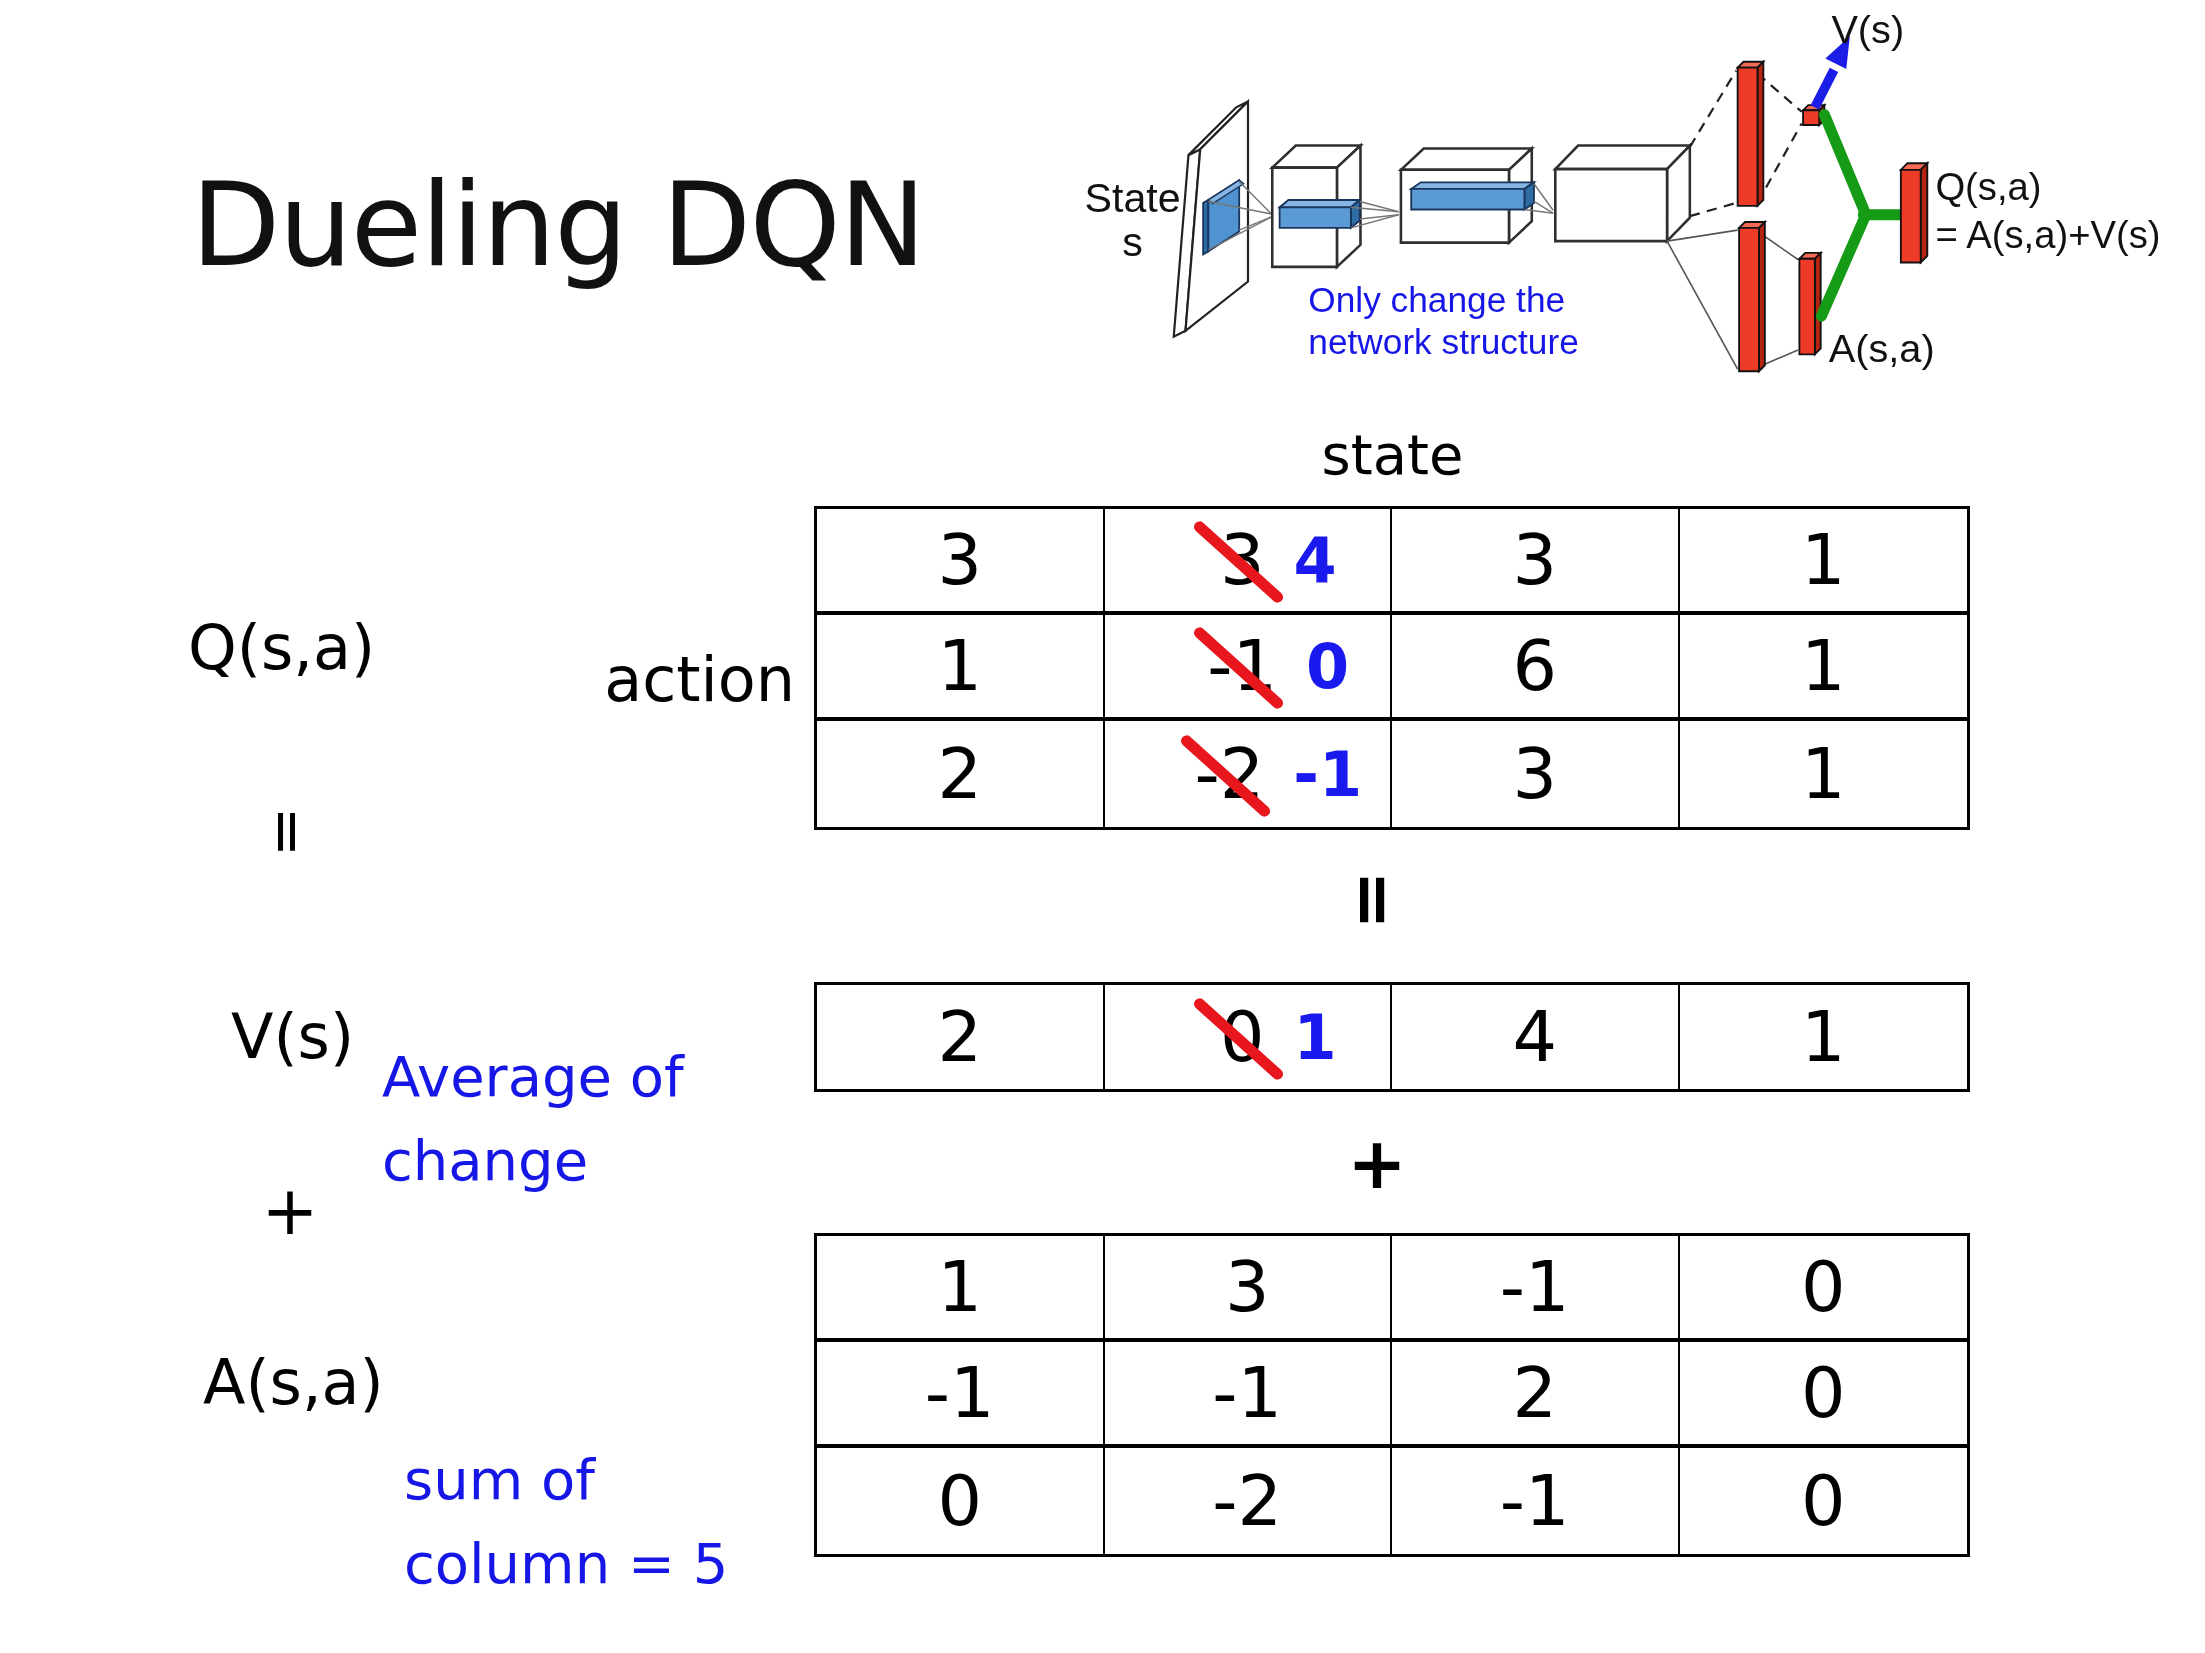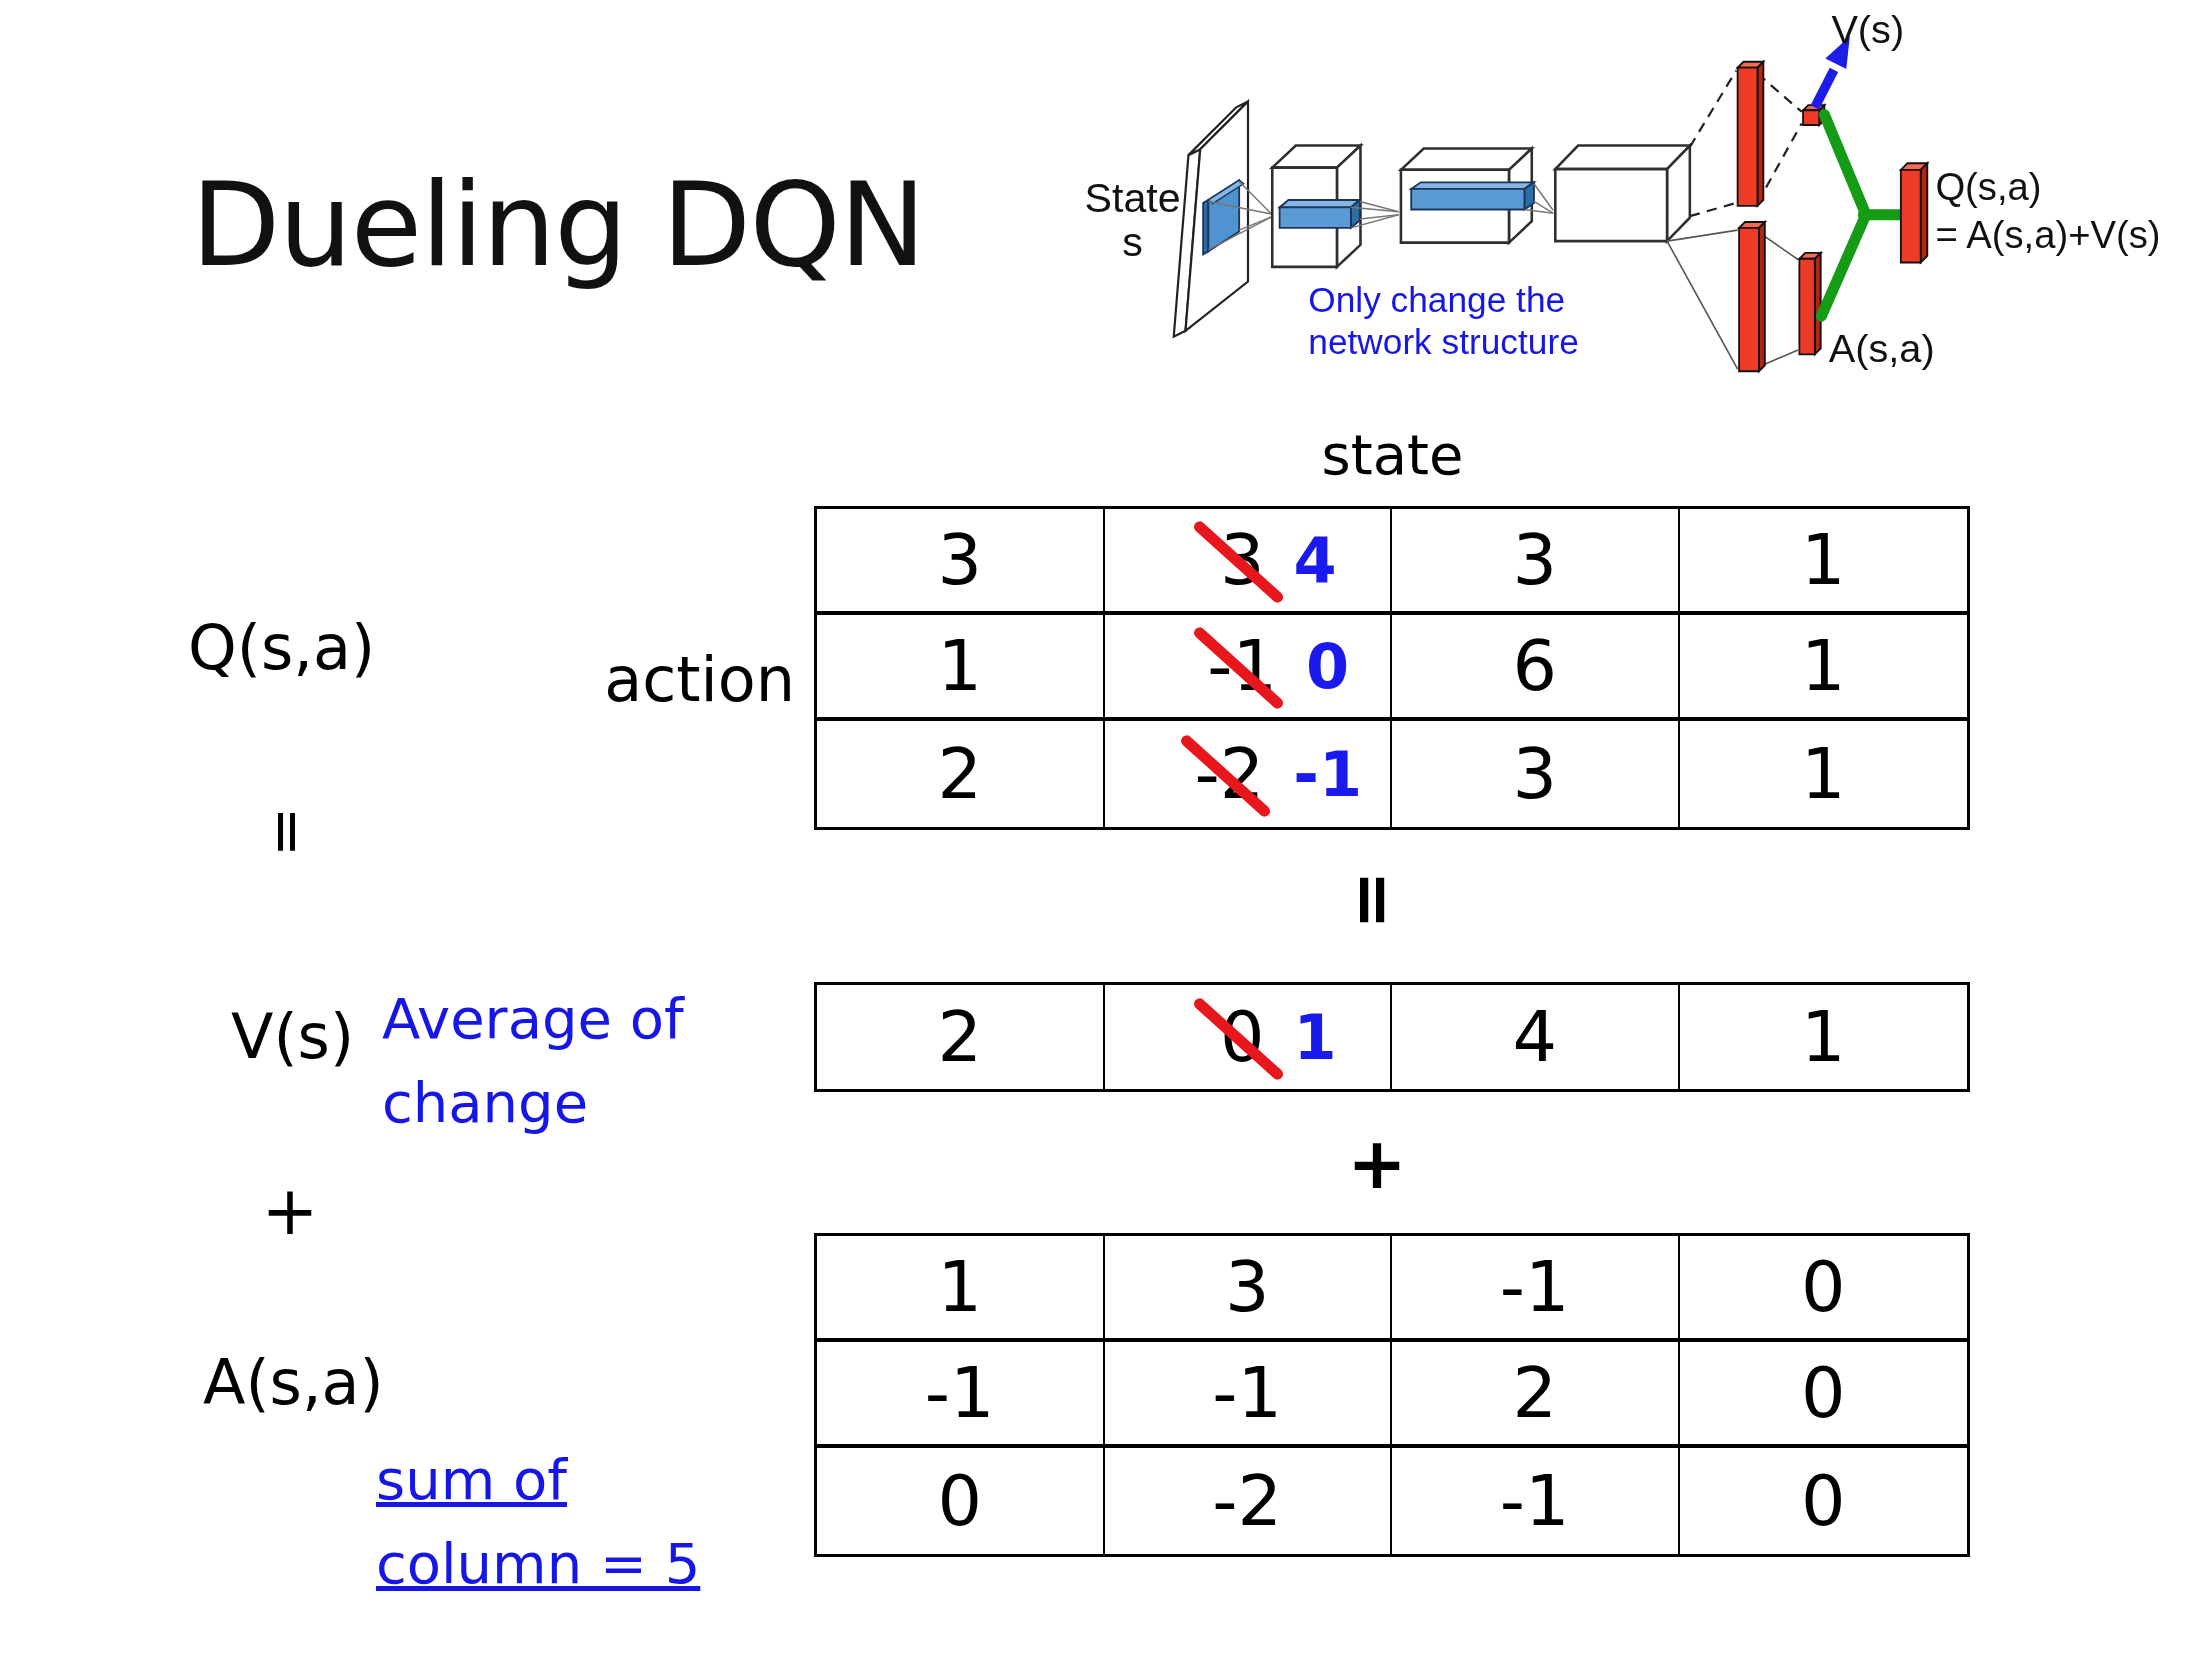--- a/index.html
+++ b/index.html
@@ -19,22 +19,22 @@
   #action-label{left:501px;top:647px;width:294px;text-align:right;}
   #state-header{left:1319px;top:426px;width:147px;text-align:center;font-size:56px;}
   #v-label{left:231px;top:1004px;}
   #a-label{left:203px;top:1350px;}
   .op{display:flex;align-items:center;justify-content:center;}
   #eq-left{left:252px;top:795px;width:74px;height:74px;font-size:60px;transform:rotate(90deg);}
   #eq-center{left:1331px;top:863px;width:88px;height:74px;font-size:71px;font-weight:700;transform:rotate(90deg);}
   #plus-left{left:253px;top:1173px;width:74px;height:74px;font-size:68px;}
   #plus-center{left:1333px;top:1126px;width:88px;height:74px;font-size:71px;font-weight:700;}
   .note{font-size:56px;line-height:1.5;color:#1616e6;white-space:nowrap;}
-  #avg-note{left:382px;top:977px;}
-  #sum-note{left:376px;top:1438px;text-decoration:underline;}
+  #avg-note{left:382px;top:1035px;}
+  #sum-note{left:404px;top:1438px;}
   
   .tbl{
     position:absolute;left:814px;width:1156px;
     display:grid;grid-template-columns:repeat(4,1fr);
     border:3.7px solid #000;background:#fff;box-sizing:border-box;
   }
   #q-table{top:506px;}
   #v-table{top:982px;}
   #a-table{top:1233px;}
   .cell{

